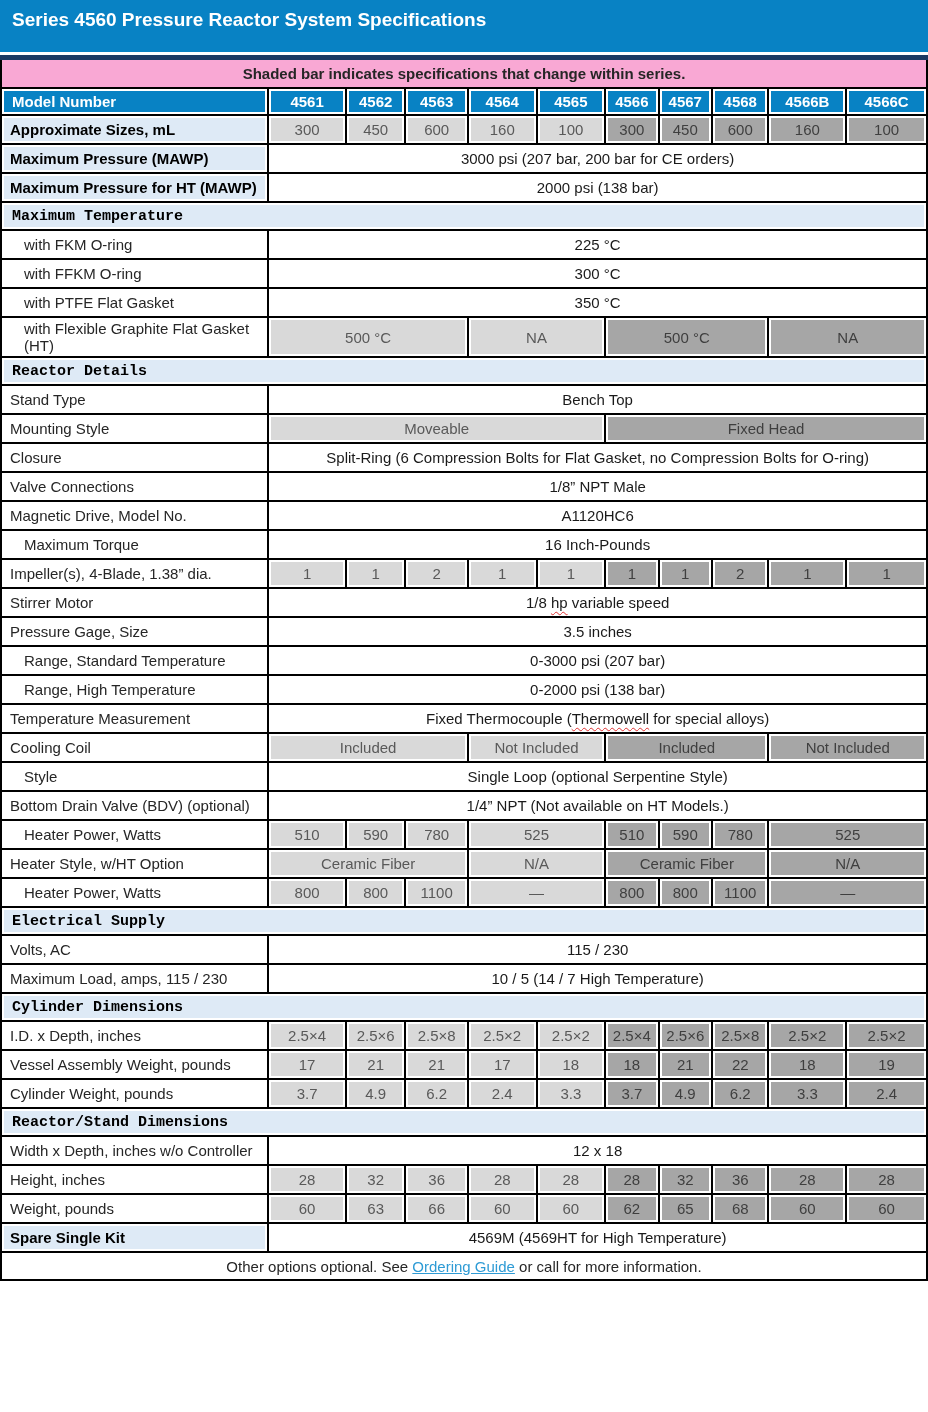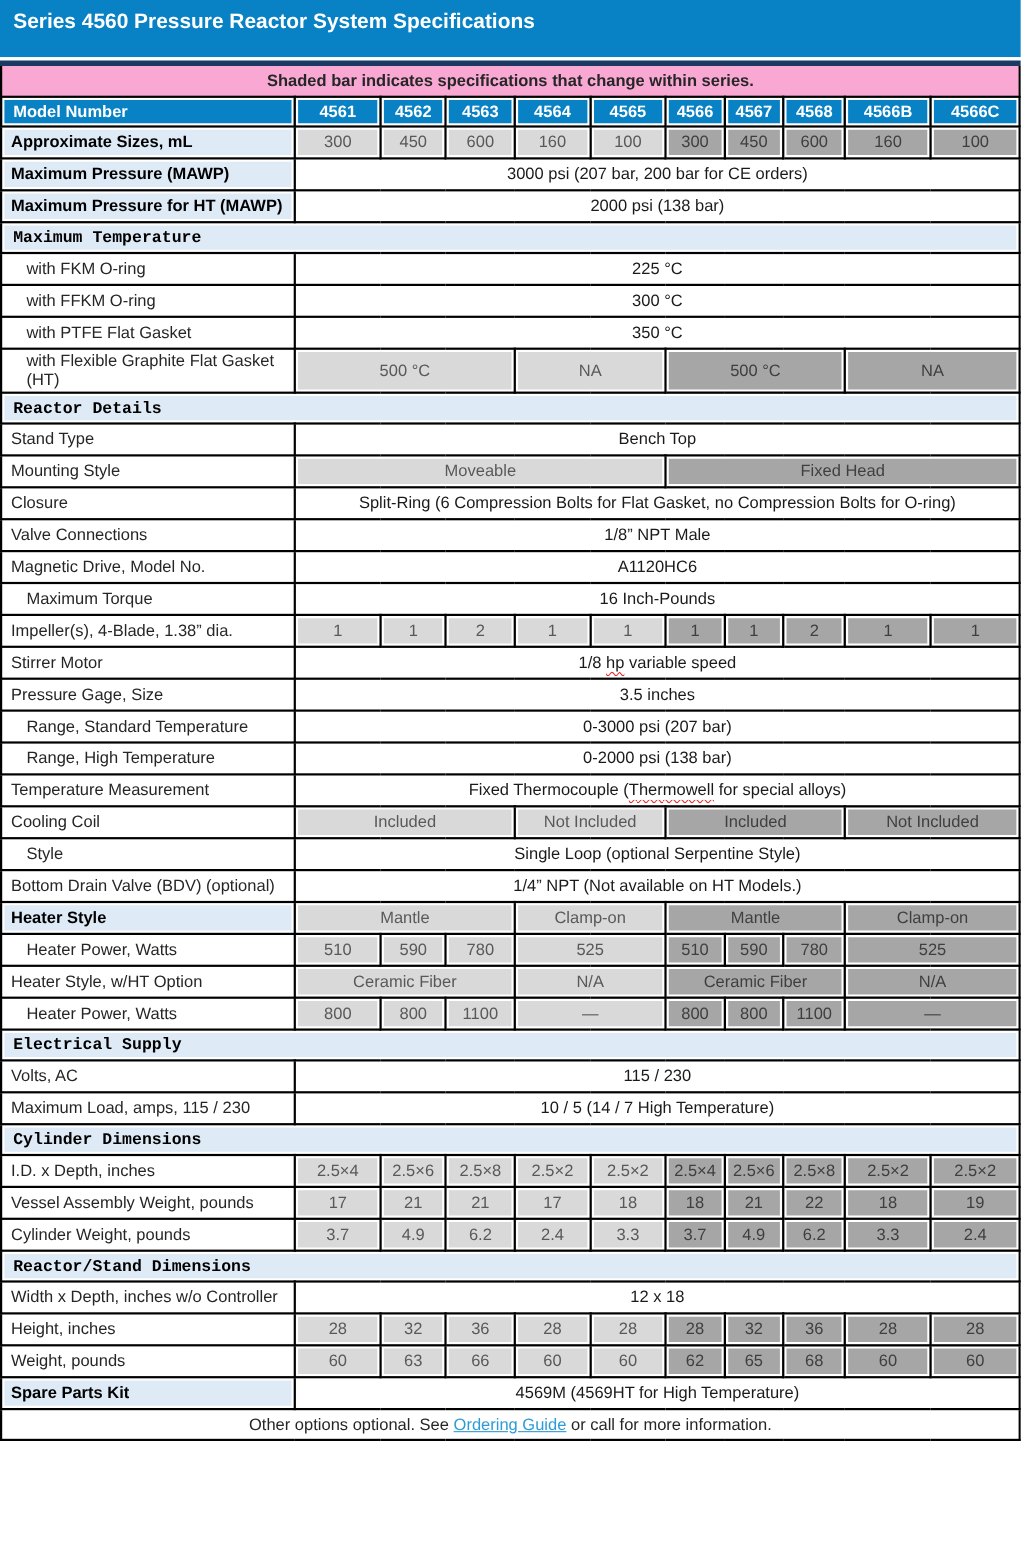--- a/index.html
+++ b/index.html
@@ -253,27 +253,20 @@
         </tr>
         <tr>
           <td class="lbl ind">Style</td>
           <td class="val" colspan="10">Single Loop (optional Serpentine Style)</td>
         </tr>
         <tr>
           <td class="lbl">Bottom Drain Valve (BDV) (optional)</td>
           <td class="val" colspan="10">1/4” NPT (Not available on HT Models.)</td>
         </tr>
         <tr>
-          <td class="lbl hb">Heater Style</td>
-          <td class="val l" colspan="3">Mantle</td>
-          <td class="val l" colspan="2">Clamp-on</td>
-          <td class="val d" colspan="3">Mantle</td>
-          <td class="val d" colspan="2">Clamp-on</td>
-        </tr>
-        <tr>
           <td class="lbl ind">Heater Power, Watts</td>
           <td class="val l">510</td>
           <td class="val l">590</td>
           <td class="val l">780</td>
           <td class="val l" colspan="2">525</td>
           <td class="val d">510</td>
           <td class="val d">590</td>
           <td class="val d">780</td>
           <td class="val d" colspan="2">525</td>
         </tr>
@@ -375,21 +368,21 @@
           <td class="val l">66</td>
           <td class="val l">60</td>
           <td class="val l">60</td>
           <td class="val d">62</td>
           <td class="val d">65</td>
           <td class="val d">68</td>
           <td class="val d">60</td>
           <td class="val d">60</td>
         </tr>
         <tr>
-          <td class="lbl hb">Spare Parts Kit</td>
+          <td class="lbl hb">Spare Single Kit</td>
           <td class="val" colspan="10">4569M (4569HT for High Temperature)</td>
         </tr>
       </tbody>
     <tfoot>
       <tr>
         <td class="foot" colspan="11"><span>Other options optional. See </span><a class="link">Ordering Guide</a><span> or call for more information.</span></td>
       </tr>
     </tfoot>
   </table>
 

